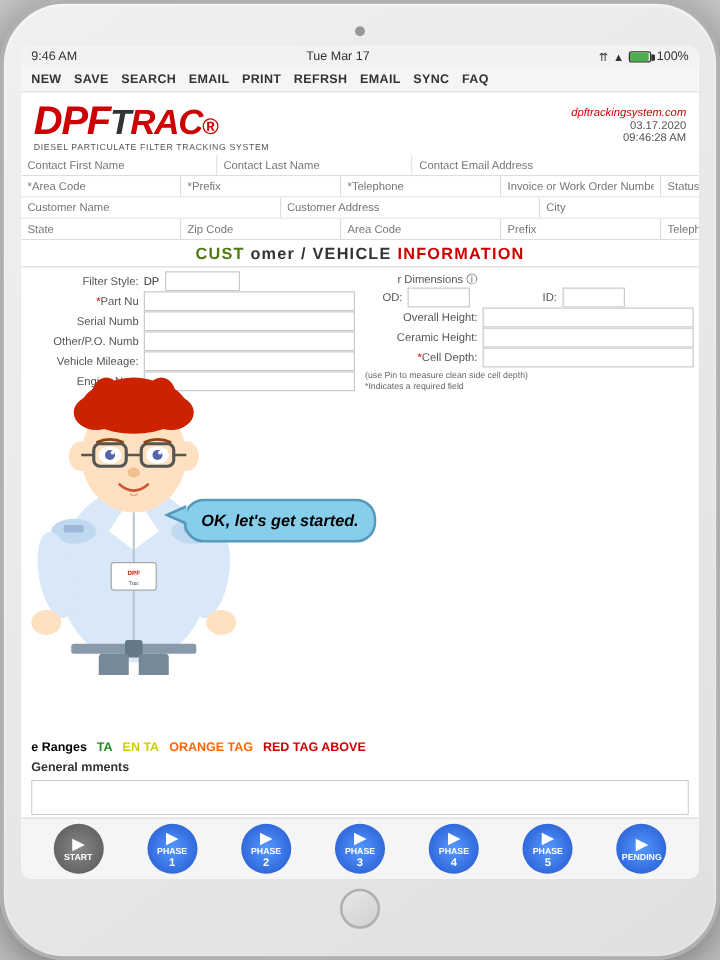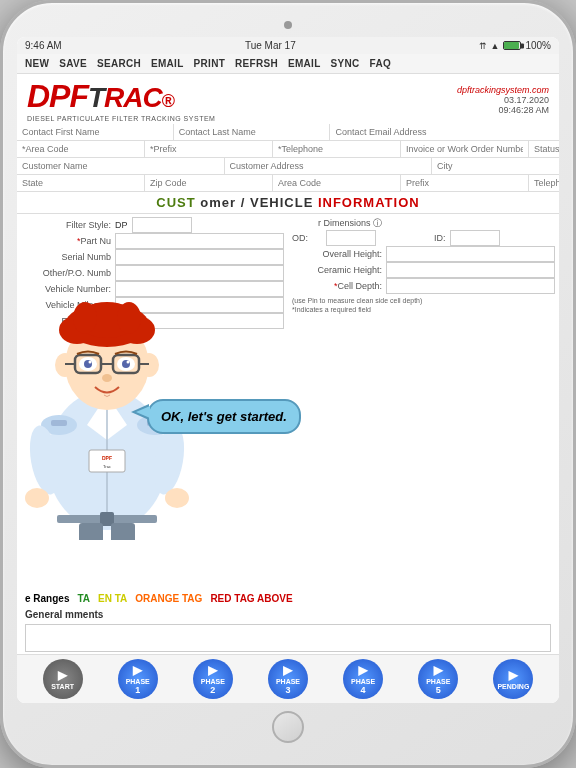--- a/index.html
+++ b/index.html
@@ -442,39 +442,35 @@
         </div>
         <div class="field-row">
           <span class="field-label">Serial Numb</span>
           <input class="field-input" style="">
         </div>
         <div class="field-row">
           <span class="field-label">Other/P.O. Numb</span>
           <input class="field-input" style="">
         </div>
         <div class="field-row">
-          <span class="field-label">Vehicle Number:</span>
-          <input class="field-input" style="">
-        </div>
-        <div class="field-row">
           <span class="field-label">Vehicle Mileage:</span>
           <input class="field-input" style="">
         </div>
         <div class="field-row">
           <span class="field-label">Engine Num</span>
           <input class="field-input" style="">
         </div>
       </div>
 
       <div style="flex:1; padding:3px 4px; font-size:9px;">
         <div class="field-row">
           <span class="field-label">r Dimensions ⓘ</span>
         </div>
         <div class="field-row">
-          <span style="min-width:30px;font-size:9px;color:#555;">OD:</span>
+          <span style="min-width:30px;text-align:right;font-size:9px;color:#555;">OD:</span>
           <input class="field-input" style="width: 50px; flex: 0 0 auto;">
           <span style="margin-left:6px;font-size:9px;color:#555;padding-left:48px;">ID:</span>
           <input class="field-input" style="width: 50px; flex: 0 0 auto;">
         </div>
         <div class="field-row">
           <span class="field-label">Overall Height:</span>
           <input class="field-input" style="">
         </div>
         <div class="field-row">
           <span class="field-label">Ceramic Height:</span>

